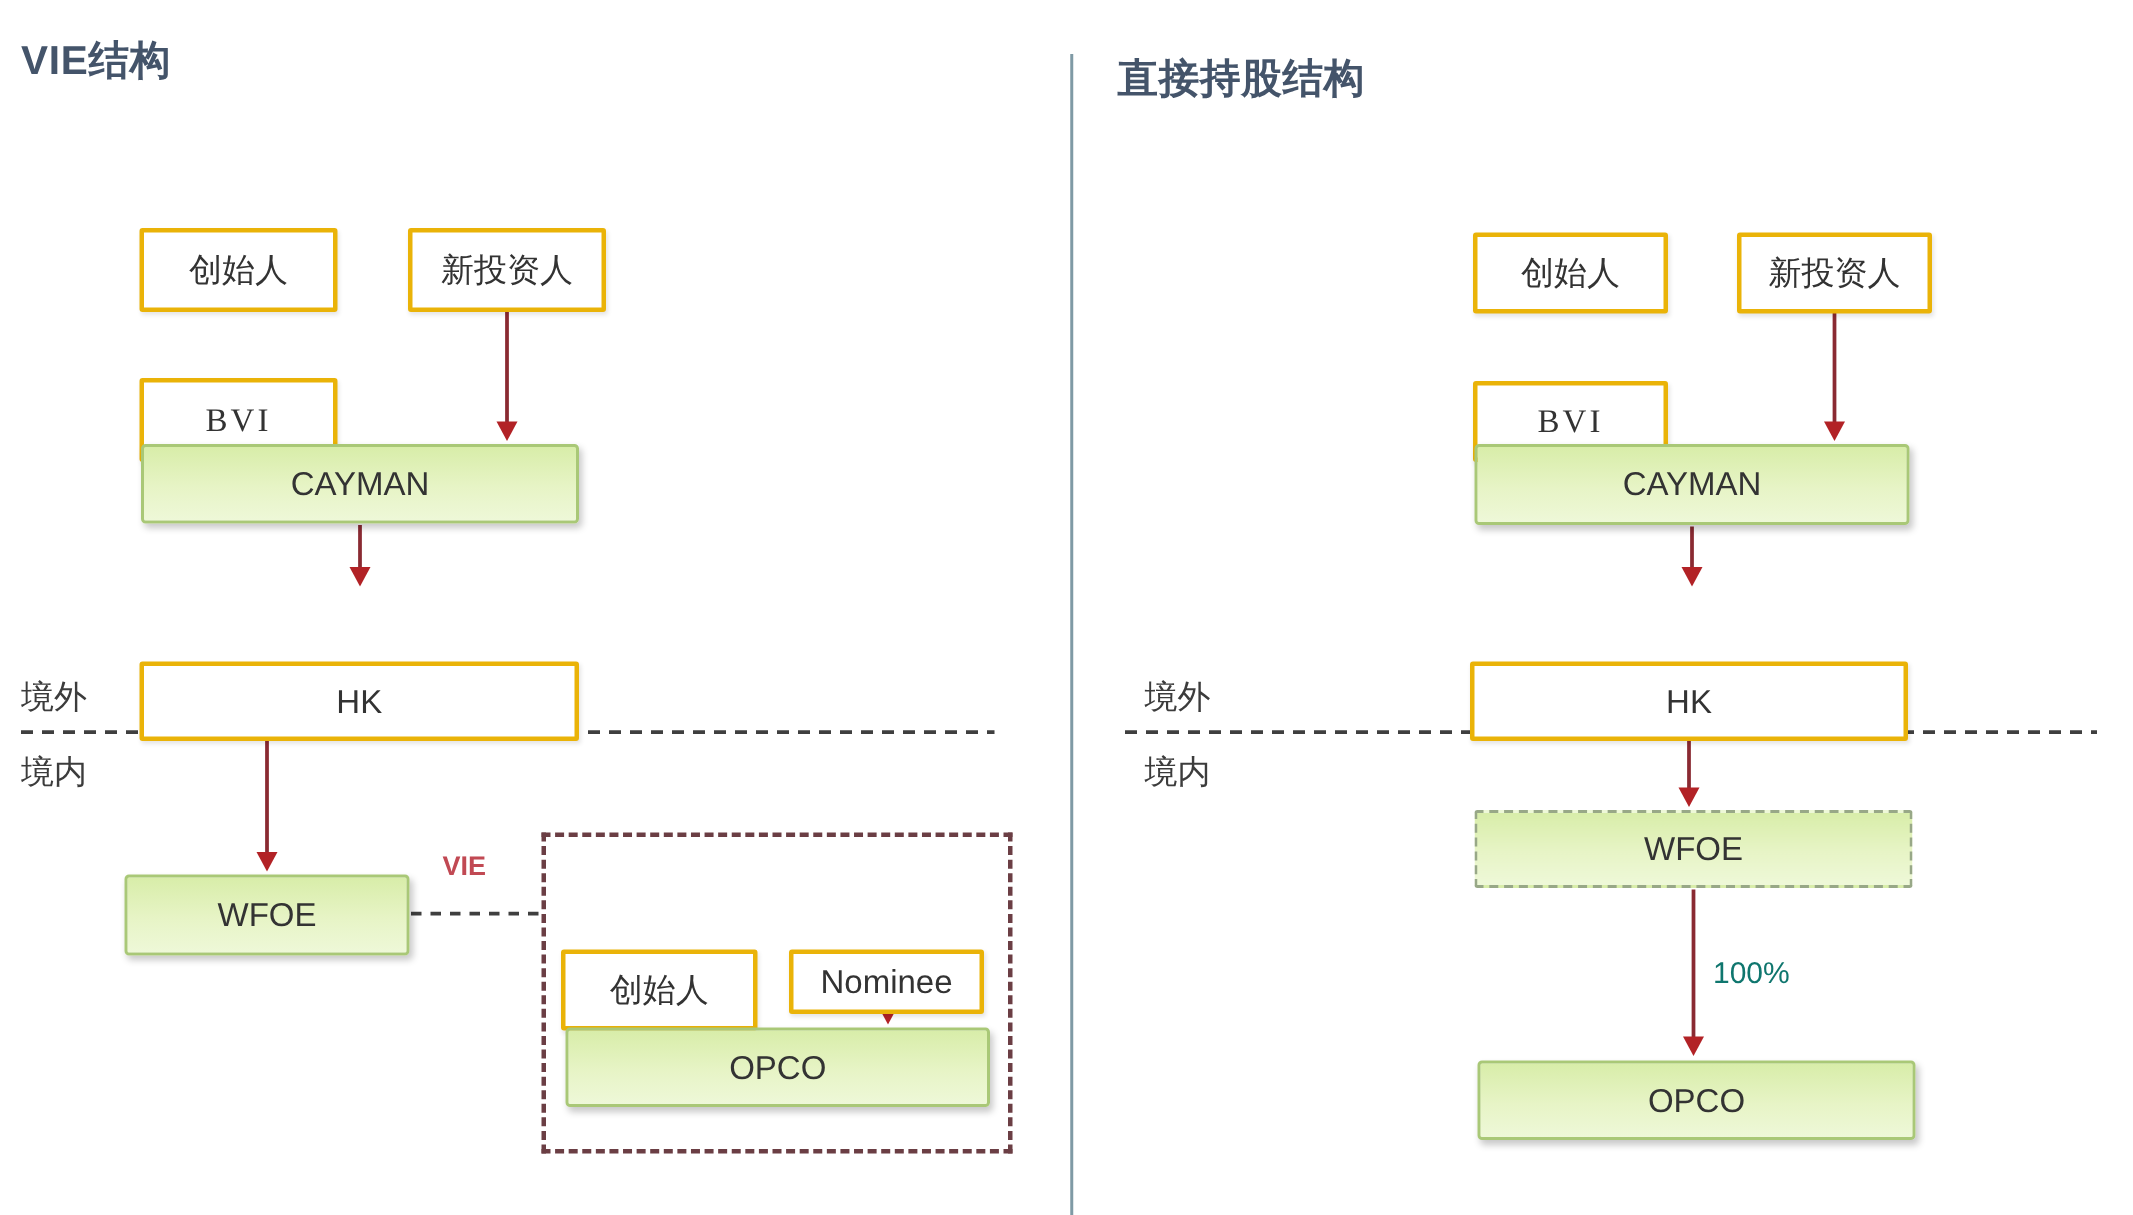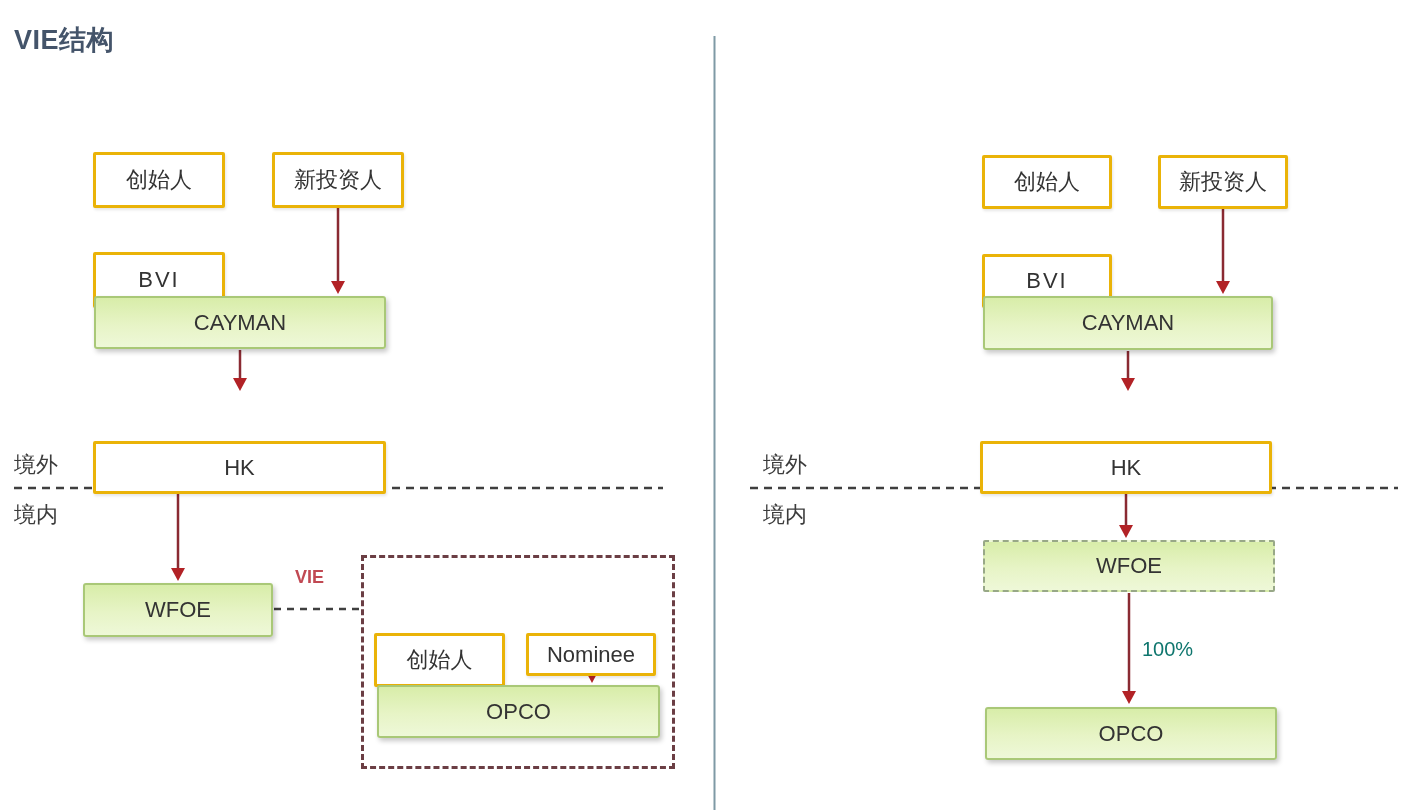--- a/index.html
+++ b/index.html
@@ -14,21 +14,21 @@
 
   .node { position: absolute; display: flex; align-items: center; justify-content: center;
           font-size: 22px; color: #333333; box-sizing: border-box; text-align: center; }
   .white-node { background: #ffffff; border: 3px solid #eab308; border-radius: 2px;
                 box-shadow: 1px 2px 3px rgba(0,0,0,0.10); margin-top: 48px; }
   .green-node { background: linear-gradient(180deg, #d8eda9 0%, #e7f4c6 55%, #eef8d8 100%);
                 border: 2px solid #a9c877; border-radius: 3px;
                 box-shadow: 2px 3px 5px rgba(0,0,0,0.22); }
   .green-dashed-node { background: linear-gradient(180deg, #d8eda9 0%, #e7f4c6 55%, #eef8d8 100%);
                 border: 2px dashed #98a887; border-radius: 2px; }
-  .mono { font-family: Liberation Sans, sans-serif; letter-spacing: 2px; }
+  .mono { font-family: Liberation Serif, serif; letter-spacing: 2px; }
 
   .zone-label { position: absolute; font-size: 22px; font-weight: 400; color: #3c3c3c; }
   .vie-label { position: absolute; font-size: 18px; font-weight: 700; color: #c14953; }
   .pct-label { position: absolute; font-size: 20px; color: #0f766e; }
 
   .vie-frame { position: absolute; left: 361px; top: 555px; width: 314px; height: 214px;
                border: 3px dashed #6b3e44; box-sizing: border-box; background: transparent; }
 
   
   .l-founder      { left: 93px;  top: 104px; width: 132px; height: 56px; }
@@ -131,20 +131,21 @@
   <div class="zone-label" style="left:14px; top:500px;">境内</div>
 
   <div class="node green-node l-wfoe">WFOE</div>
   <div class="vie-label" style="left:295px; top:567px;">VIE</div>
 
   <div class="vie-frame"></div>
   <div class="node white-node l-vie-founder">创始人</div>
   <div class="node white-node l-nominee">Nominee</div>
   <div class="node green-node l-opco">OPCO</div>
 
+  <div class="title" style="left:745px; top:34px;">直接持股结构</div>
 
   <div class="node white-node r-founder">创始人</div>
   <div class="node white-node r-new-investor">新投资人</div>
   <div class="node white-node mono r-bvi">BVI</div>
   <div class="node green-node r-cayman">CAYMAN</div>
   <div class="node white-node r-hk">HK</div>
 
   <div class="zone-label" style="left:763px; top:450px;">境外</div>
   <div class="zone-label" style="left:763px; top:500px;">境内</div>
 

